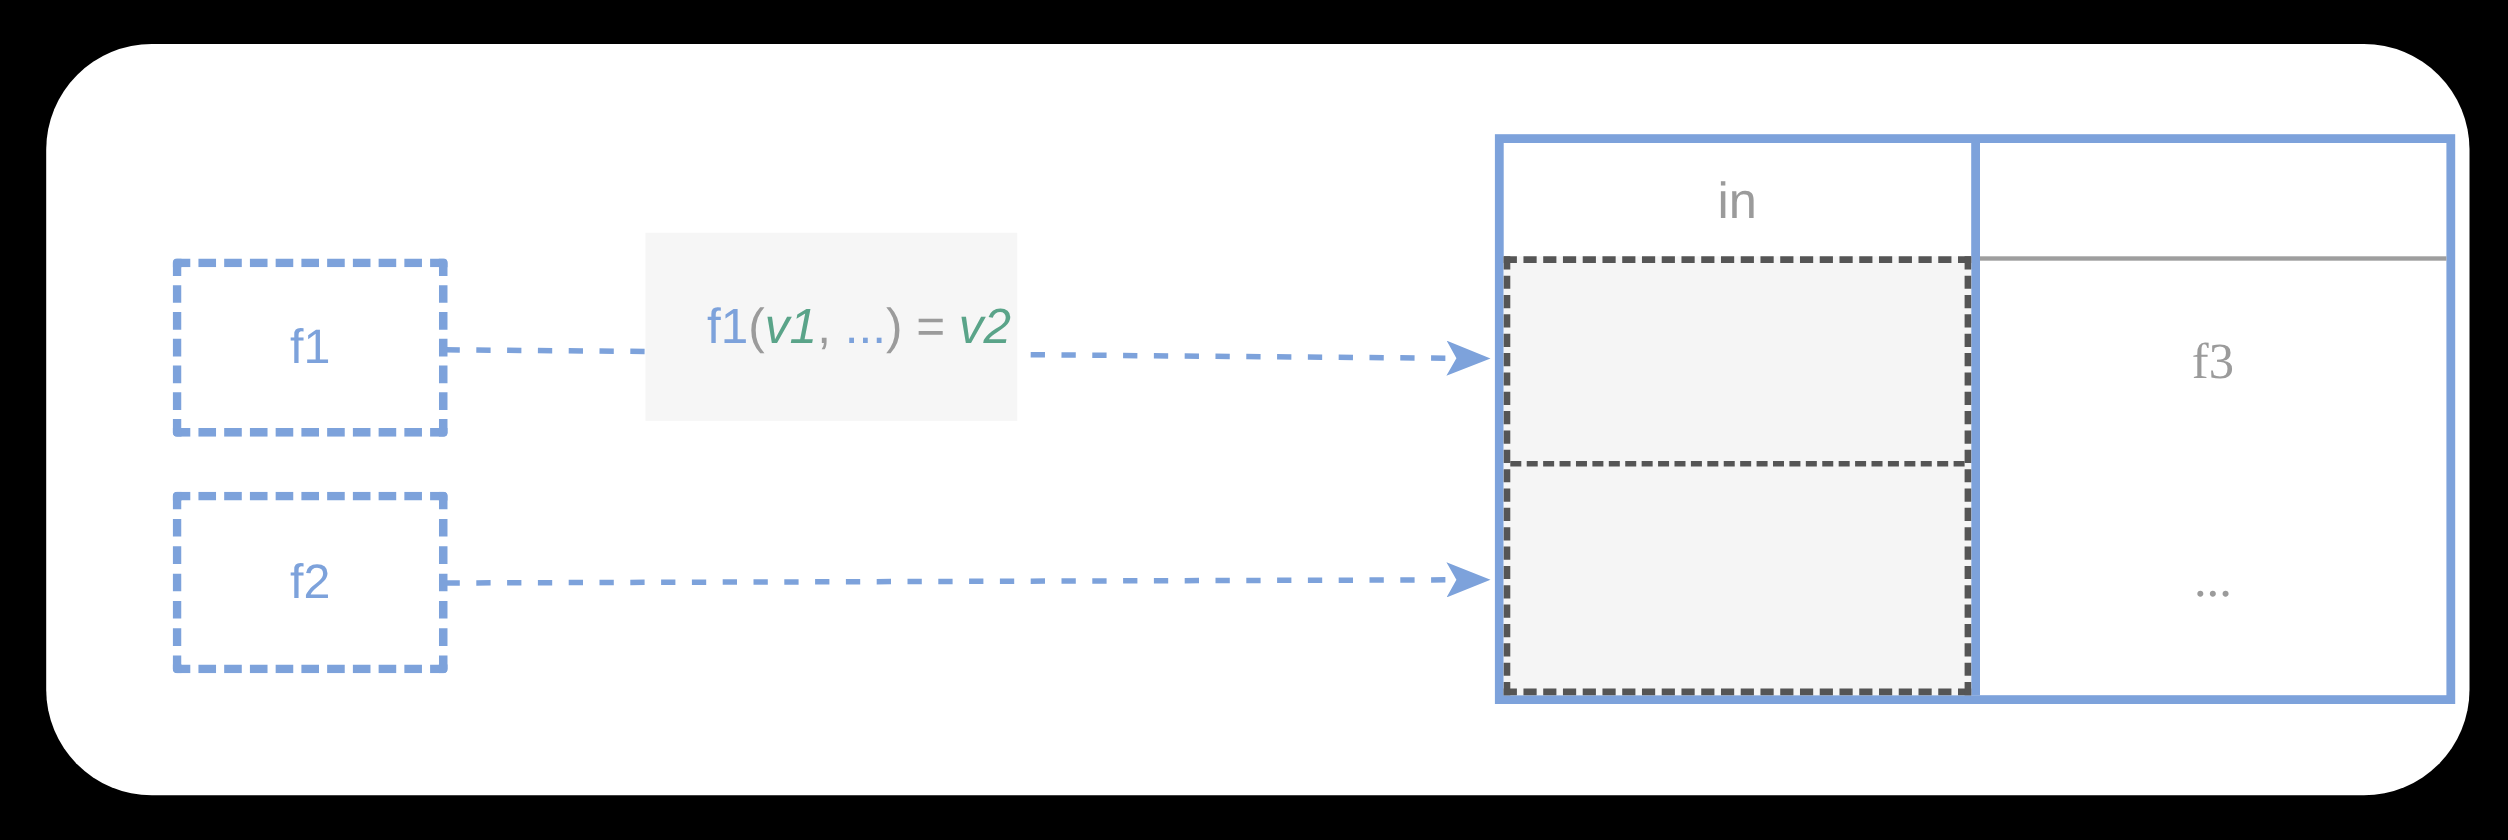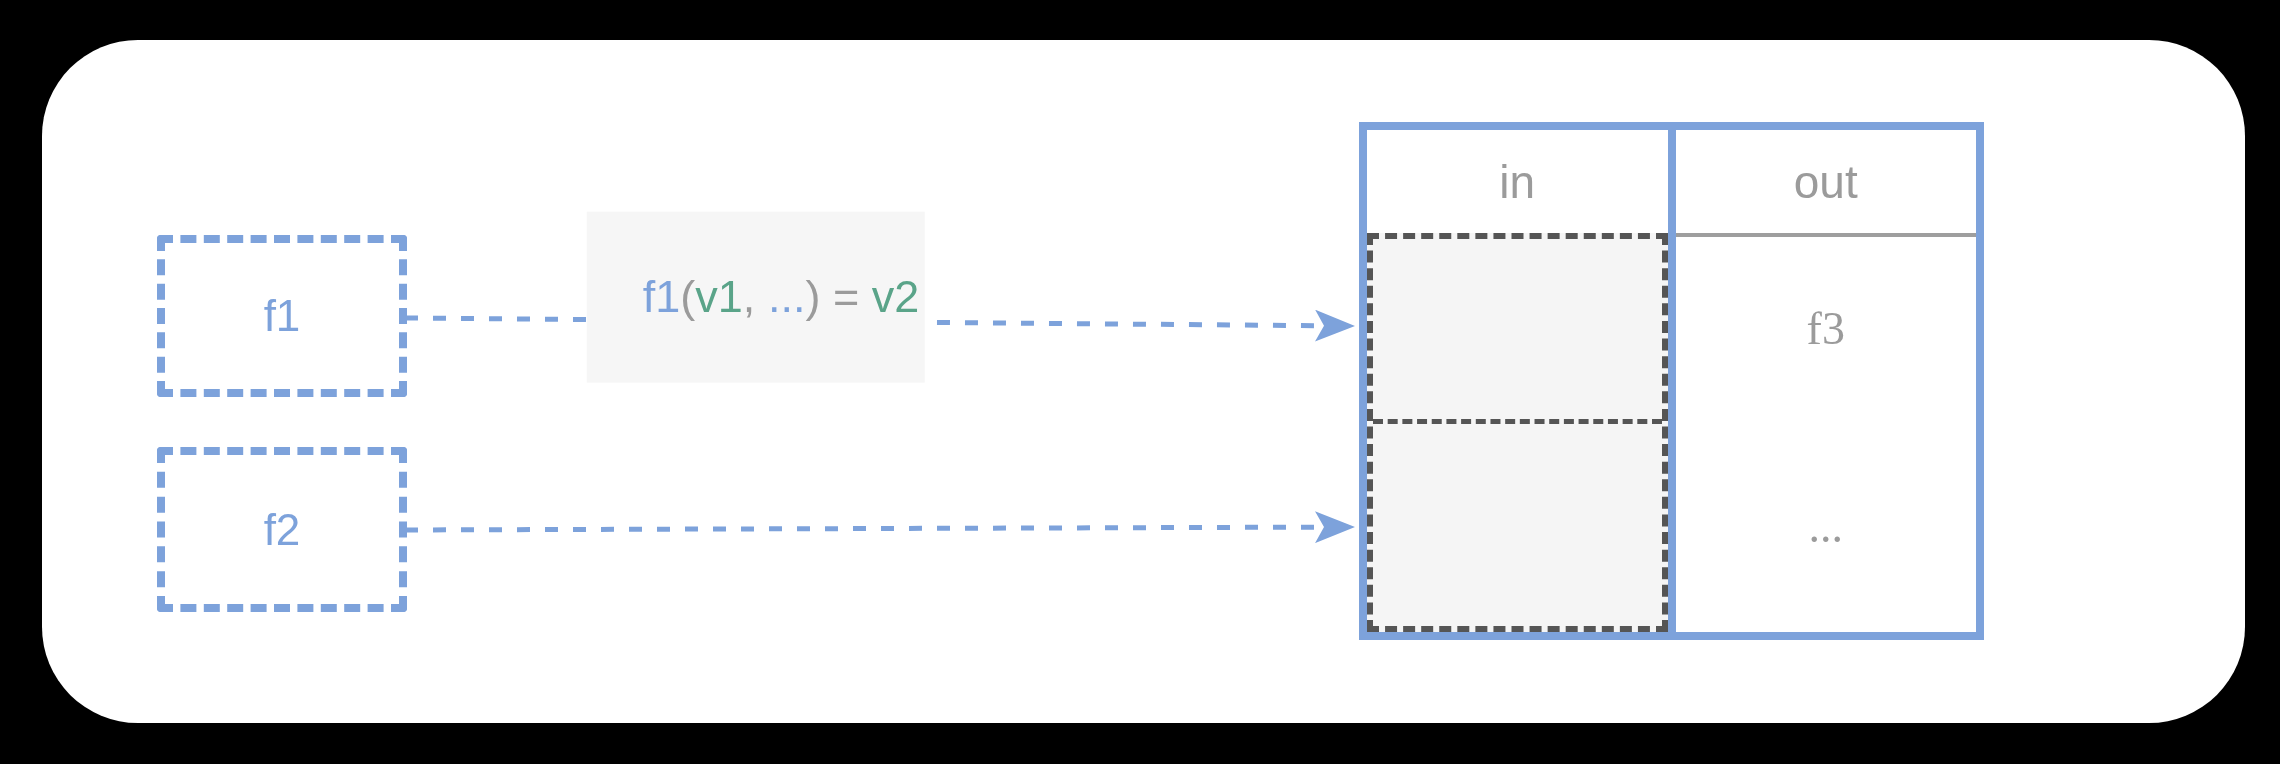--- a/index.html
+++ b/index.html
@@ -53,29 +53,29 @@
     transform: translate(-50%, -50%);
     background: #f6f6f6;
     font-size: 45px;
     line-height: 1.25;
     padding: 1px 6px;
     white-space: pre;
     z-index: 2;
   }
   .edge-label .seg { white-space: pre; }
   .seg-blue  { color: #7da2db; }
-  .seg-green { color: #5aa489; }
+  .seg-green { color: #5aa489; font-style: italic; }
   .seg-gray  { color: #9b9b9b; }
 
   
   .io-table {
     position: absolute;
     left: 1317px;
     top: 82px;
-    width: 625px;
+    width: 873px;
     height: 518px;
     border: 8px solid #7da2db;
     box-sizing: border-box;
     background: #ffffff;
     z-index: 2;
     display: grid;
     grid-template-columns: 1fr 8px 1fr;
     grid-template-rows: 103px 1fr;
   }
   .hdr-cell {
@@ -146,21 +146,20 @@
   </div>
 
   <div class="edge-label" style="left:714px; top:257px;">
     <span class="seg seg-blue">f1</span><span class="seg seg-gray">(</span><span class="seg seg-green">v1</span><span class="seg seg-gray">, </span><span class="seg seg-blue">...</span><span class="seg seg-gray">)</span><span class="seg seg-gray"> = </span><span class="seg seg-green">v2</span>
   </div>
 
 
   <div class="io-table">
     <div class="hdr-cell">in</div>
     <div class="col-divider"></div>
-    <div class="hdr-cell">out</div>
 
     <div class="body-in">
       <div class="in-cell-1"></div>
       <div class="in-cell-2"></div>
     </div>
 
     <div class="body-out">
       <div class="out-cell out-cell-1">f3</div>
       <div class="out-cell out-cell-2">...</div>
     </div>

